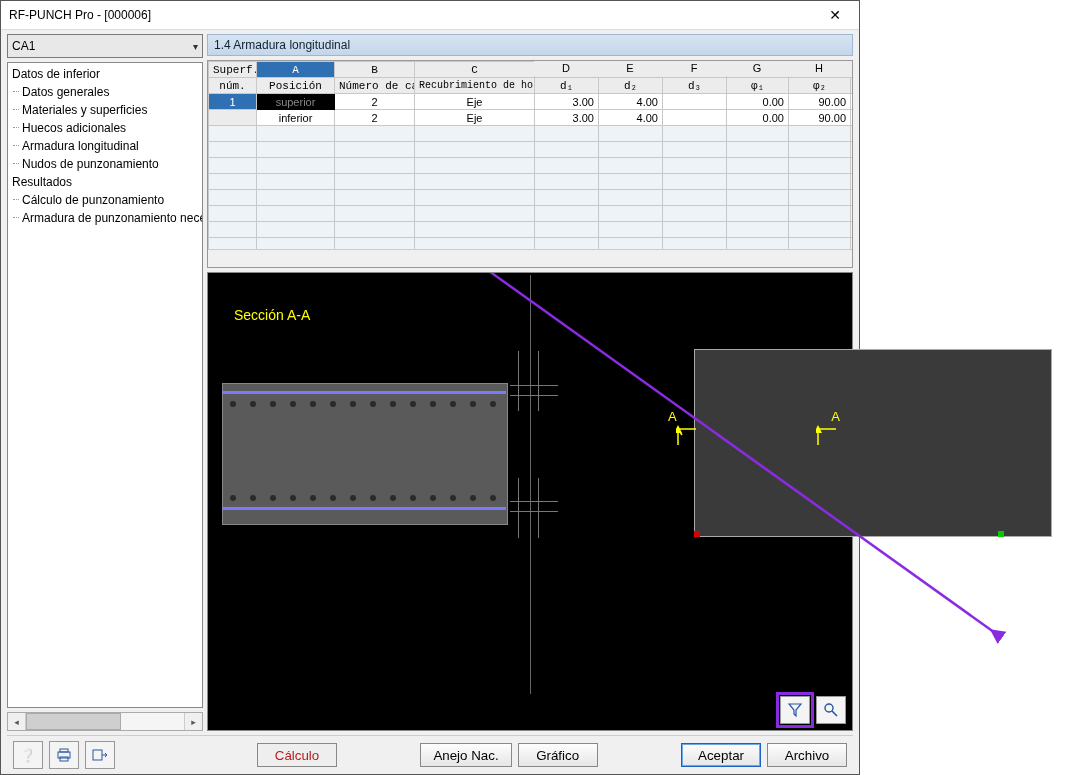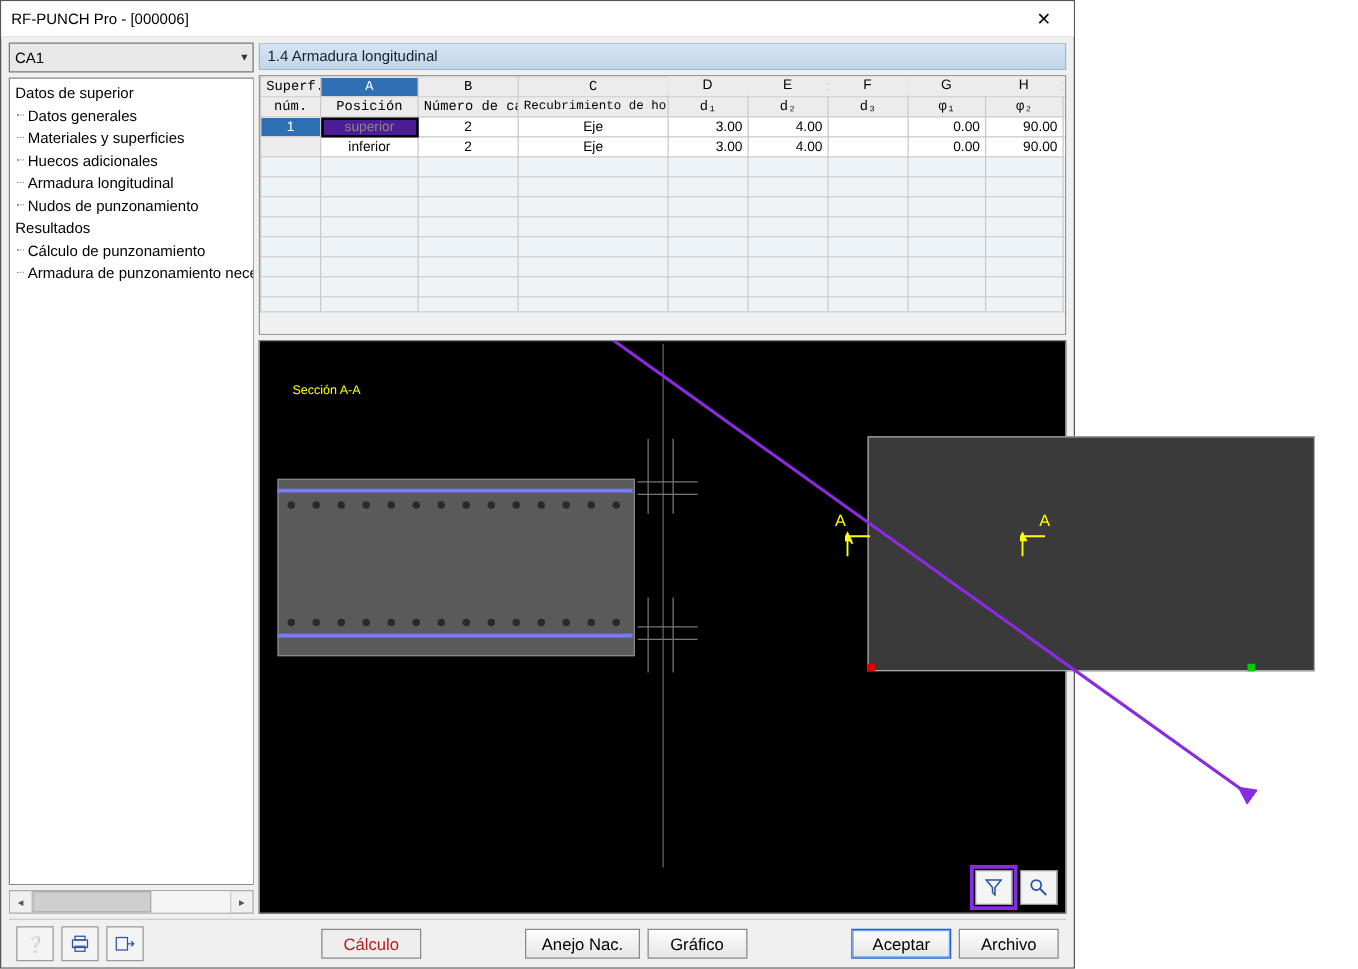--- a/index.html
+++ b/index.html
@@ -26,26 +26,26 @@
   .rightcol{flex:1;display:flex;flex-direction:column;gap:4px;min-width:0;}
   .panehdr{height:20px;background:linear-gradient(#d7e4f2,#c3d6ea);border:1px solid #9cb6d3;display:flex;align-items:center;padding:0 6px;color:#123;}
   .grid{border:1px solid #999;background:#fff;height:206px;overflow:hidden;position:relative;}
   table{border-collapse:collapse;table-layout:fixed;width:870px;font-size:11px;}
   th,td{border:1px solid #c8c8c8;padding:0 4px;height:15px;text-align:center;vertical-align:middle;white-space:nowrap;overflow:hidden;}
   th{background:#ececec;font-weight:normal;font-family:Liberation Mono, monospace;}
   th.letter{background:#ececec;height:14px;font-size:11px;}
   th.letter.sel{background:#2f6fb4;color:#fff;}
   td.rownum{background:#ececec;}
   td.rownum.sel{background:#2f6fb4;color:#fff;}
-  td.selcell{background:#4c1d95;outline:2px solid #000;outline-offset:-2px;color:#888;}
+  td.selcell{background:#000000;outline:2px solid #000;outline-offset:-2px;color:#888;}
   .fillrow td{background:#eef3f7;}
   .gridbtm{height:17px;background:#f0f0f0;border-top:1px solid #ccc;position:absolute;left:0;right:0;bottom:0;}
   .viewer{flex:1;border:1px solid #888;background:#000;position:relative;color:#fff;min-height:0;}
   .viewer .split{position:absolute;top:2px;bottom:36px;left:50%;width:1px;background:#666;}
-  .viewer .sectlabel{position:absolute;color:#ffff00;font-size:10px;}
+  .viewer .sectlabel{position:absolute;color:#ffff00;font-size:14px;}
   .viewer .slab{position:absolute;background:#5a5a5a;border:1px solid #888;}
   .viewer .rebar{position:absolute;background:#7a7aff;height:3px;}
   .viewer .dots{position:absolute;display:flex;gap:14px;}
   .viewer .dots span{width:6px;height:6px;border-radius:50%;background:#2a2a2a;}
   .viewer .dim{position:absolute;background:#777;}
   .viewer .planview{position:absolute;border:1px solid #aaa;background:#3a3a3a;}
   .viewer .mark{position:absolute;color:#ffff00;font-size:13px;}
   .viewer .ymark{position:absolute;}
   .viewer .toolbar{position:absolute;right:6px;bottom:6px;display:flex;gap:6px;}
   .vbtn{width:28px;height:26px;border:1px solid #999;background:#f4f4f4;display:flex;align-items:center;justify-content:center;}
@@ -71,21 +71,21 @@
 
   <div class="body">
     <div class="upper">
 
       <div class="leftcol">
         <div class="combo">
           <span>CA1</span>
           <span class="chev">▾</span>
         </div>
         <div class="tree">
-          <div class="hdr">Datos de superior</div>
+          <div class="hdr">Datos de inferior</div>
           <div class="item">Datos generales</div>
           <div class="item">Materiales y superficies</div>
           <div class="item">Huecos adicionales</div>
           <div class="item">Armadura longitudinal</div>
           <div class="item">Nudos de punzonamiento</div>
           <div class="hdr">Resultados</div>
           <div class="item">Cálculo de punzonamiento</div>
           <div class="item">Armadura de punzonamiento necesaria</div>
         </div>
         <div class="hscroll">

